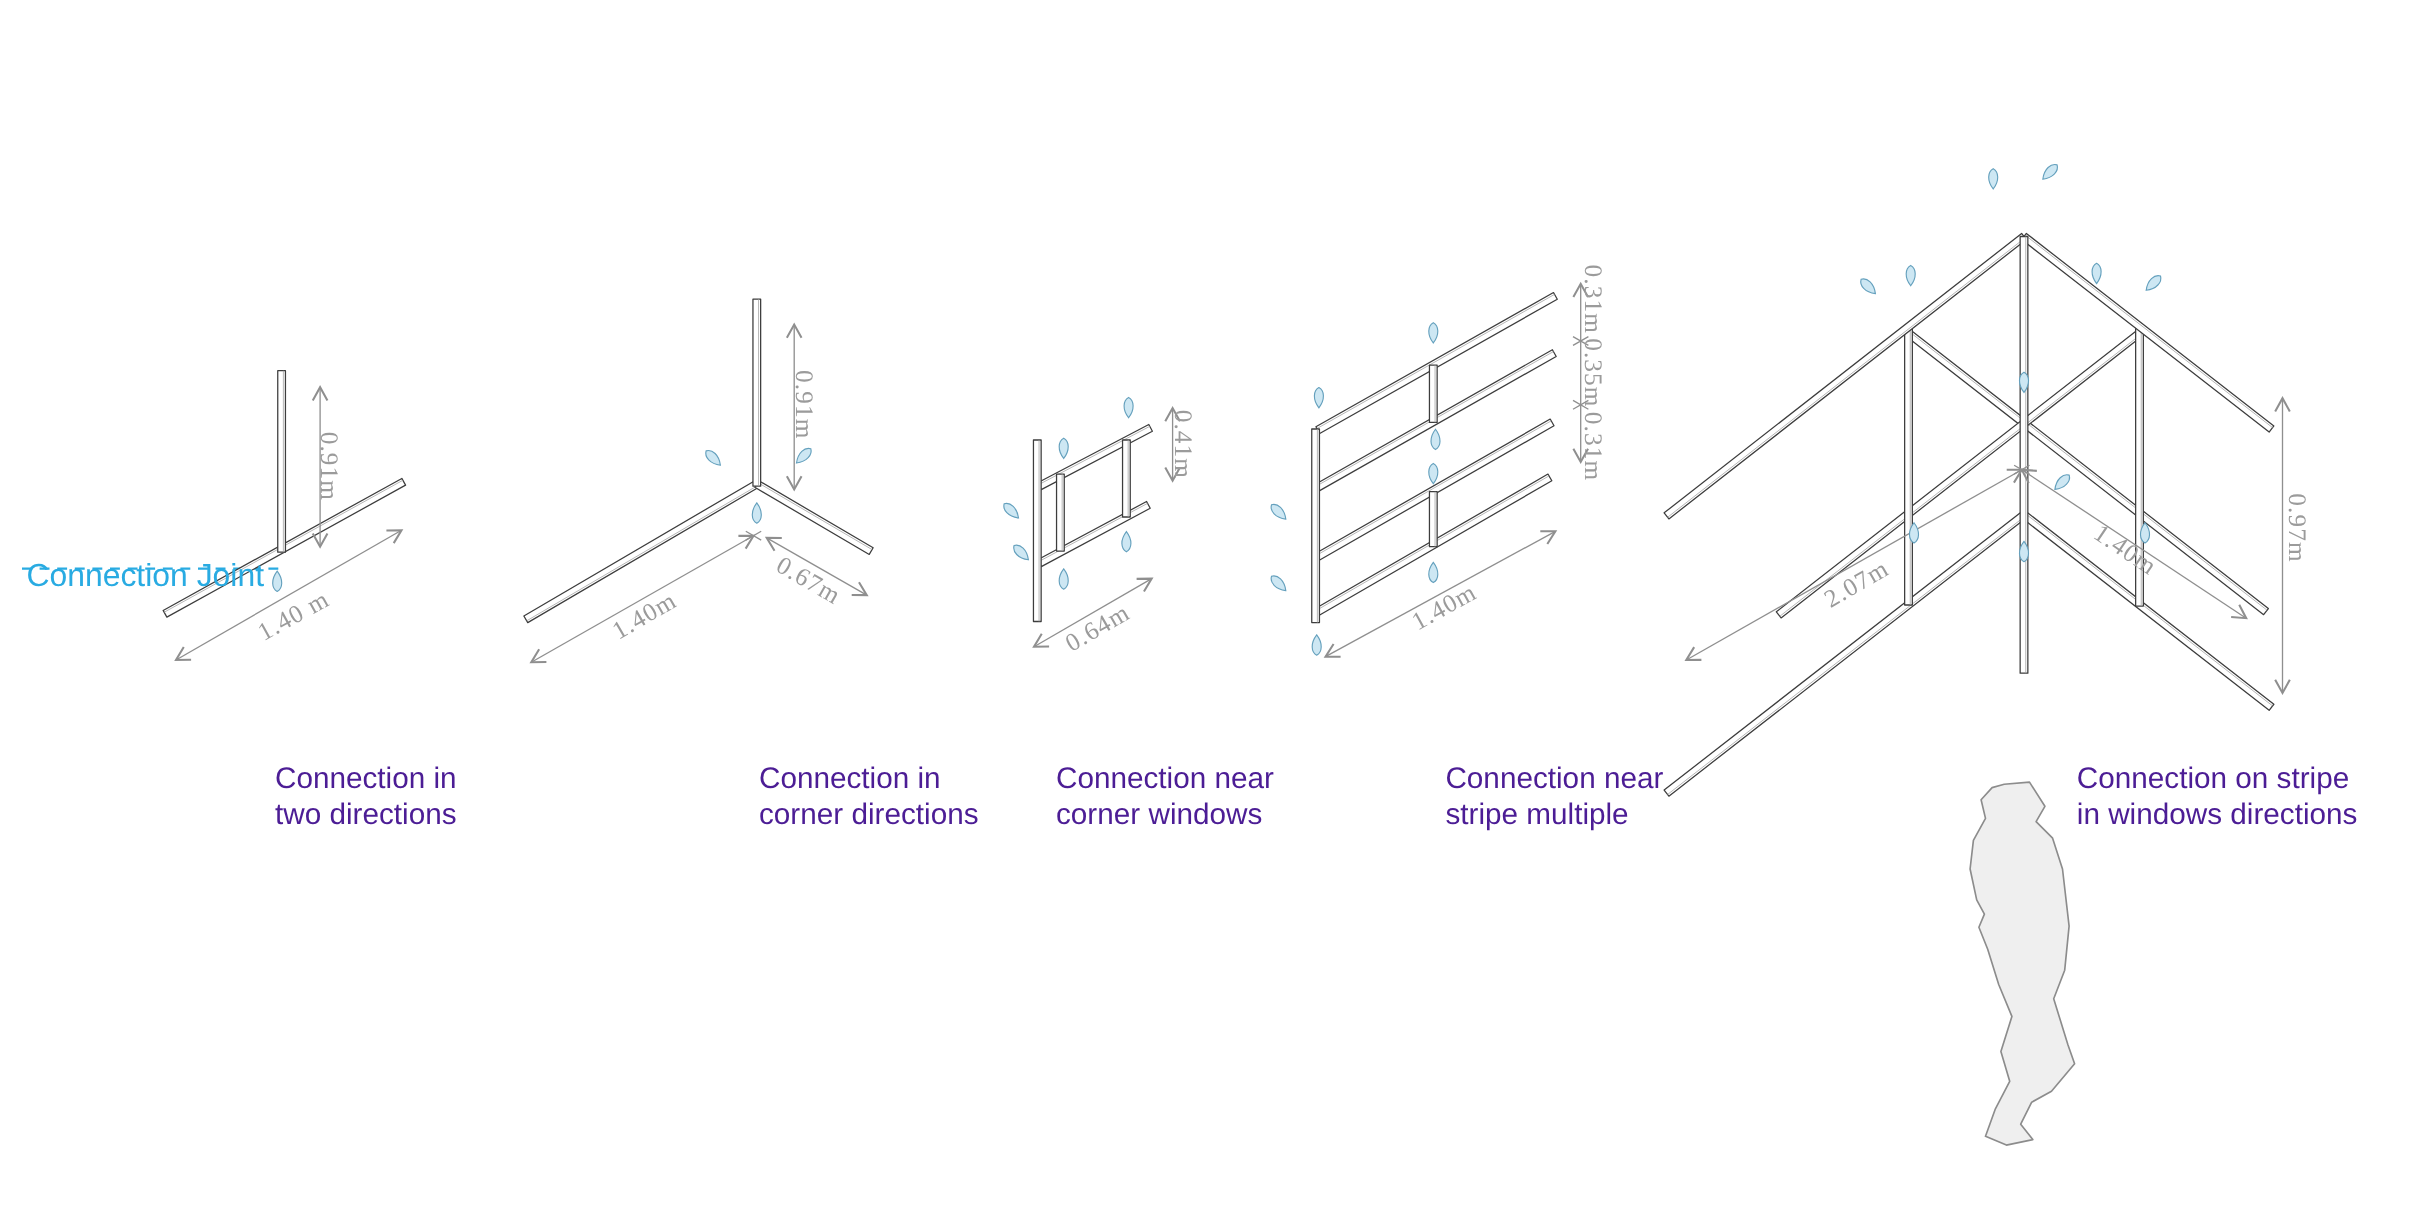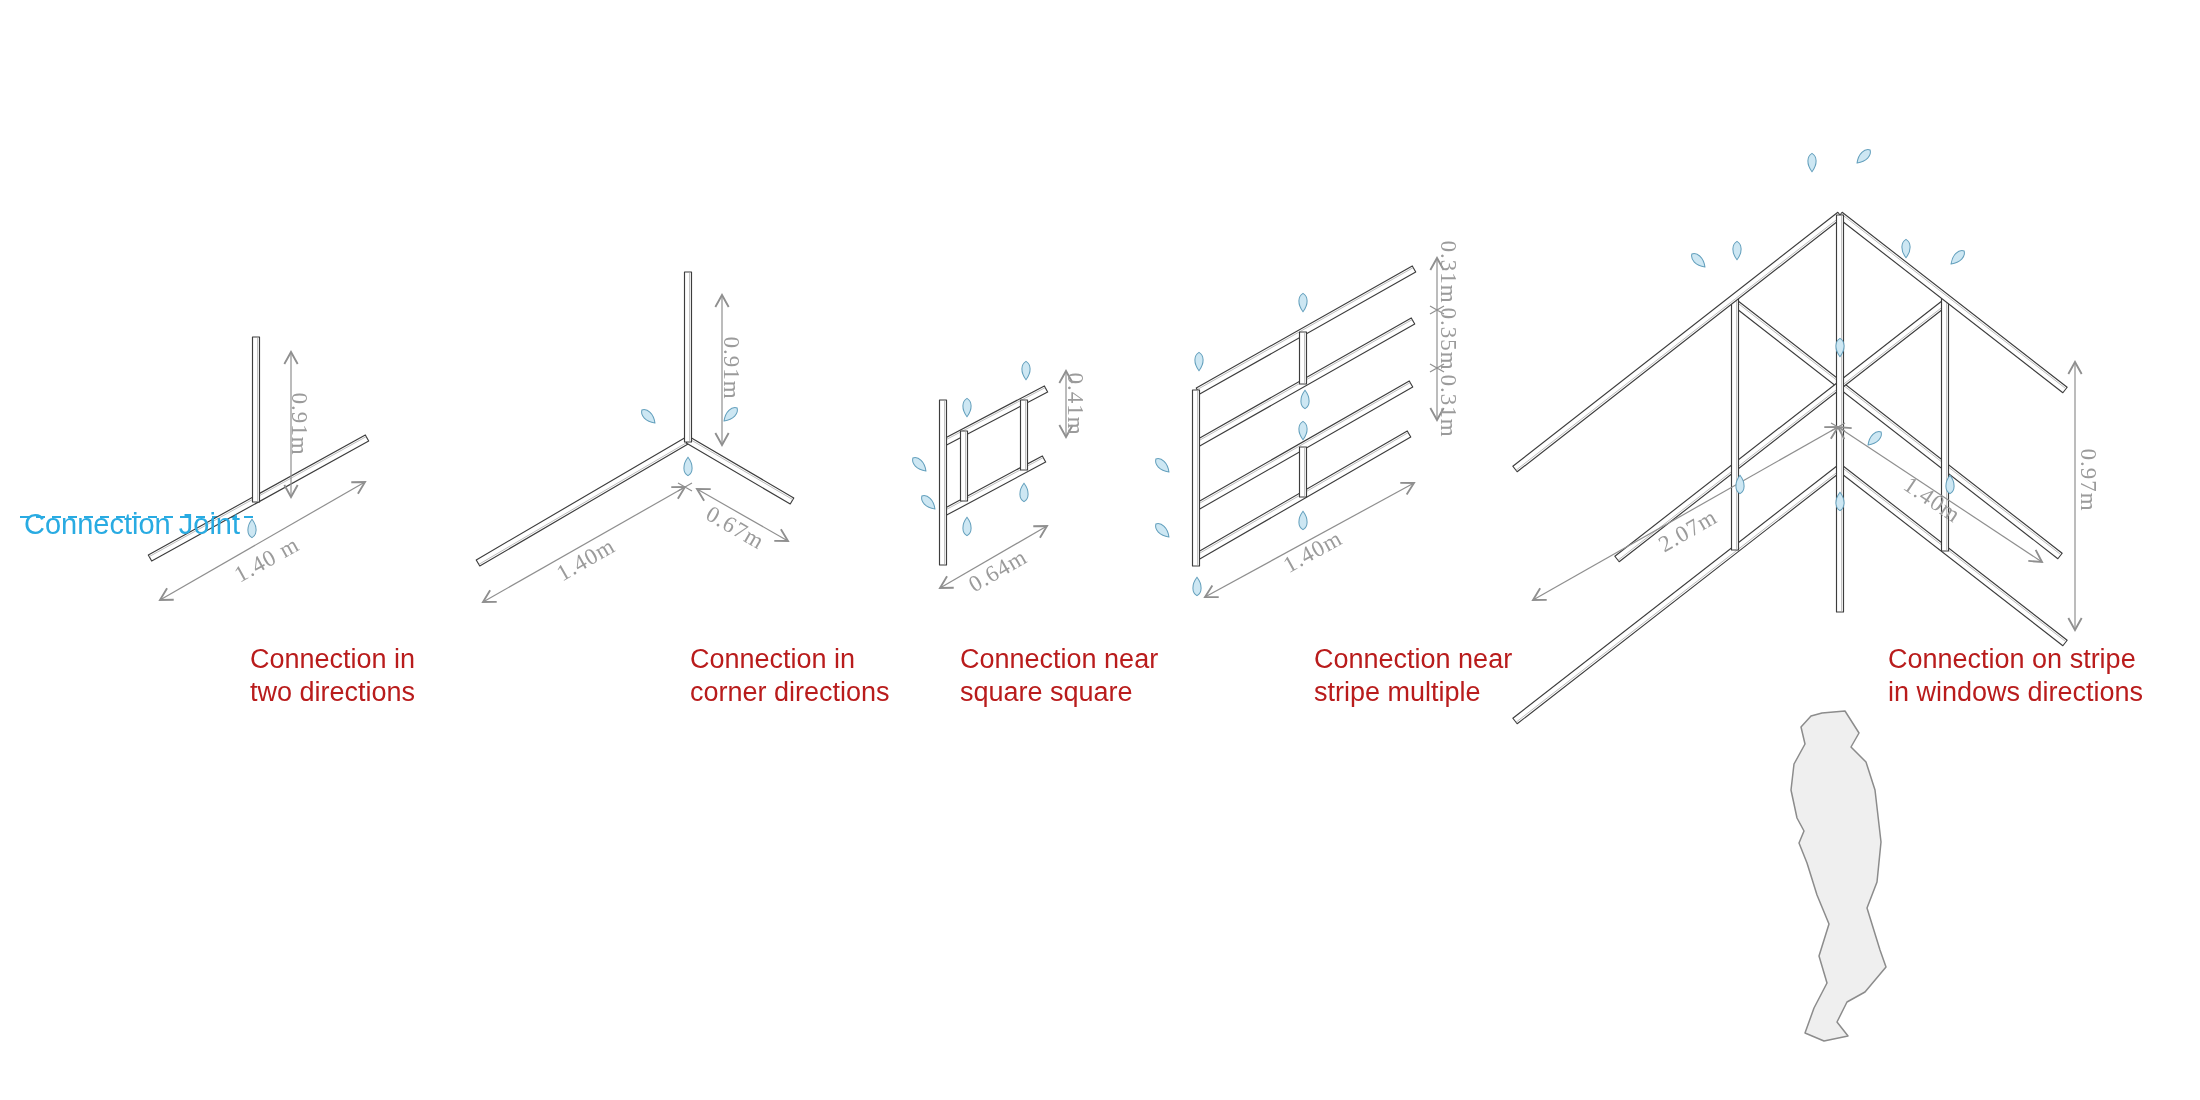--- a/index.html
+++ b/index.html
@@ -3,21 +3,21 @@
 <meta charset="utf-8">
 <style>
   html,body{margin:0;padding:0;background:#ffffff;}
   #canvas{position:relative;width:2200px;height:1100px;background:#fff;overflow:hidden;
           font-family:"Liberation Sans",sans-serif;}
   #art{position:absolute;left:0;top:0;}
   .dim-label{position:absolute;font-family:"Liberation Serif",serif;font-size:23px;color:#9b9b9b;
              white-space:nowrap;letter-spacing:1px;
              transform:translate(-50%,-50%) rotate(var(--r,0deg));}
   .caption{position:absolute;font-family:"Liberation Sans",sans-serif;font-size:27px;line-height:33px;
-           color:#b91c1c;white-space:nowrap;}
+           color:#4c1d95;white-space:nowrap;margin-top:48px;}
   .cj{position:absolute;left:24px;top:486px;font-family:"Liberation Sans",sans-serif;
       font-size:29px;color:#29ABE2;white-space:nowrap;margin-top:22px;}
 </style>
 </head>
 <body>
 
 <div id="canvas">
 
   <svg id="art" width="2200" height="1100" viewBox="0 0 2200 1100">
     <defs>
@@ -160,21 +160,21 @@
   <div class="caption" style="left:250px;top:643px">
     <div>Connection in</div>
     <div>two directions</div>
   </div>
   <div class="caption" style="left:690px;top:643px">
     <div>Connection in</div>
     <div>corner directions</div>
   </div>
   <div class="caption" style="left:960px;top:643px">
     <div>Connection near</div>
-    <div>square square</div>
+    <div>corner windows</div>
   </div>
   <div class="caption" style="left:1314px;top:643px">
     <div>Connection near</div>
     <div>stripe multiple</div>
   </div>
   <div class="caption" style="left:1888px;top:643px">
     <div>Connection on stripe</div>
     <div>in windows directions</div>
   </div>
 

